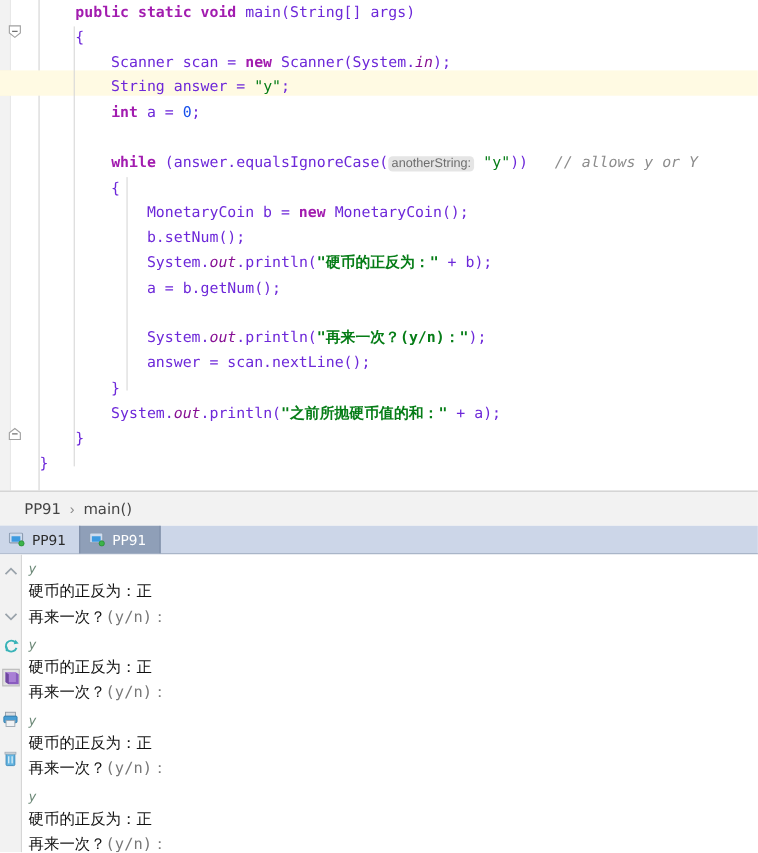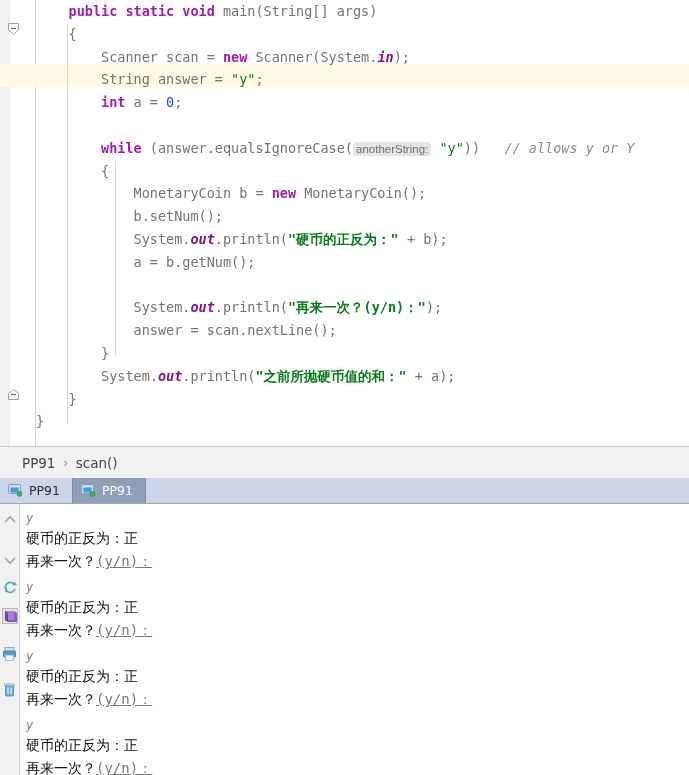--- a/index.html
+++ b/index.html
@@ -76,25 +76,25 @@
   .hl-line-strip {
     position: absolute;
     left: 0; top: 64px;
     width: 10px; height: 23px;
     background: #faf4d8;
   }
 
   .ln { position: absolute; left: 0; white-space: pre; }
 
   .kw   { color: #a21caf; font-weight: bold; }
-  .plain{ color: #737373; }
+  .plain{ color: #6d28d9; }
   .str  { color: #067d17; }
   .strb { color: #067d17; font-weight: bold; }
   .num  { color: #1750eb; }
-  .fld  { color: #871094; font-style: italic; font-weight: bold; }
+  .fld  { color: #871094; font-style: italic; font-weight: normal; }
   .cmt  { color: #8c8c8c; font-style: italic; }
   .hint {
     color: #6e6e6e;
     background: #e5e5e5;
     border-radius: 4px;
     padding: 1px 3px;
     font-family: "Liberation Sans", sans-serif;
     font-size: 11.5px;
   }
 
@@ -178,21 +178,21 @@
     left: 26px; top: 0;
     width: 660px; height: 271px;
     font-family: "DejaVu Sans Mono", "Liberation Mono", monospace;
     font-size: 14px;
     line-height: 23px;
     white-space: pre;
   }
   .cline { position: absolute; left: 0; white-space: pre; }
   .c-input { color: #6f8b7a; font-style: italic; font-size: 12px; }
   .c-out   { color: #111111; }
-  .c-dim   { color: #777777; text-decoration: underline; }
+  .c-dim   { color: #777777; }
 </style>
 </head>
 <body>
 
 <div id="app">
 
   <div class="editor">
     <div class="editor-leftstrip"></div>
     <div class="gutter"></div>
     <div class="gutter-line"></div>
@@ -217,21 +217,21 @@
 
     <div class="code-area" id="code-area">
       <div class="indent-guide" style="left:31px; top:24px; height:400px;"></div>
       <div class="indent-guide" style="left:79px; top:161px; height:194px;"></div>
     <div class="ln" style="top: 0px;"><span class="plain">    </span><span class="kw">public static void </span><span class="plain">main(String[] args)</span></div><div class="ln" style="top: 22.8px;"><span class="plain">    {</span></div><div class="ln" style="top: 45.6px;"><span class="plain">        Scanner scan = </span><span class="kw">new</span><span class="plain"> Scanner(System.</span><span class="fld">in</span><span class="plain">);</span></div><div class="ln" style="top: 68.4px;"><span class="plain">        String answer = </span><span class="str">"y"</span><span class="plain">;</span></div><div class="ln" style="top: 91.2px;"><span class="plain">        </span><span class="kw">int</span><span class="plain"> a = </span><span class="num">0</span><span class="plain">;</span></div><div class="ln" style="top: 114px;">&nbsp;</div><div class="ln" style="top: 136.8px;"><span class="plain">        </span><span class="kw">while</span><span class="plain"> (answer.equalsIgnoreCase(</span><span class="hint">anotherString:</span><span class="plain"> </span><span class="str">"y"</span><span class="plain">))</span><span class="cmt">   // allows y or Y</span></div><div class="ln" style="top: 159.6px;"><span class="plain">        {</span></div><div class="ln" style="top: 182.4px;"><span class="plain">            MonetaryCoin b = </span><span class="kw">new</span><span class="plain"> MonetaryCoin();</span></div><div class="ln" style="top: 205.2px;"><span class="plain">            b.setNum();</span></div><div class="ln" style="top: 228px;"><span class="plain">            System.</span><span class="fld">out</span><span class="plain">.println(</span><span class="strb">"硬币的正反为："</span><span class="plain"> + b);</span></div><div class="ln" style="top: 250.8px;"><span class="plain">            a = b.getNum();</span></div><div class="ln" style="top: 273.6px;">&nbsp;</div><div class="ln" style="top: 296.4px;"><span class="plain">            System.</span><span class="fld">out</span><span class="plain">.println(</span><span class="strb">"再来一次？(y/n)："</span><span class="plain">);</span></div><div class="ln" style="top: 319.2px;"><span class="plain">            answer = scan.nextLine();</span></div><div class="ln" style="top: 342px;"><span class="plain">        }</span></div><div class="ln" style="top: 364.8px;"><span class="plain">        System.</span><span class="fld">out</span><span class="plain">.println(</span><span class="strb">"之前所抛硬币值的和："</span><span class="plain"> + a);</span></div><div class="ln" style="top: 387.6px;"><span class="plain">    }</span></div><div class="ln" style="top: 410.4px;"><span class="plain">}</span></div></div>
   </div>
 
   <div class="breadcrumb-bar">
     <span class="crumb">PP91</span>
     <span class="crumb-sep">›</span>
-    <span class="crumb">scan()</span>
+    <span class="crumb">main()</span>
   </div>
 
   <div class="tabbar" id="tabbar">
       <div class="tab unselected">
         <span class="tab-icon"><svg width="15" height="13" viewBox="0 0 15 13">
             <rect x="0.5" y="0.5" width="12" height="9" rx="1" fill="#cfdcee" stroke="#8b9bb0"></rect>
             <rect x="2.5" y="3.5" width="8" height="5" fill="#3d9ae0"></rect>
             <circle cx="11.5" cy="10" r="2.4" fill="#3cb44a" stroke="#2a8a35" stroke-width="0.7"></circle>
           </svg></span>
         <span>PP91</span>

